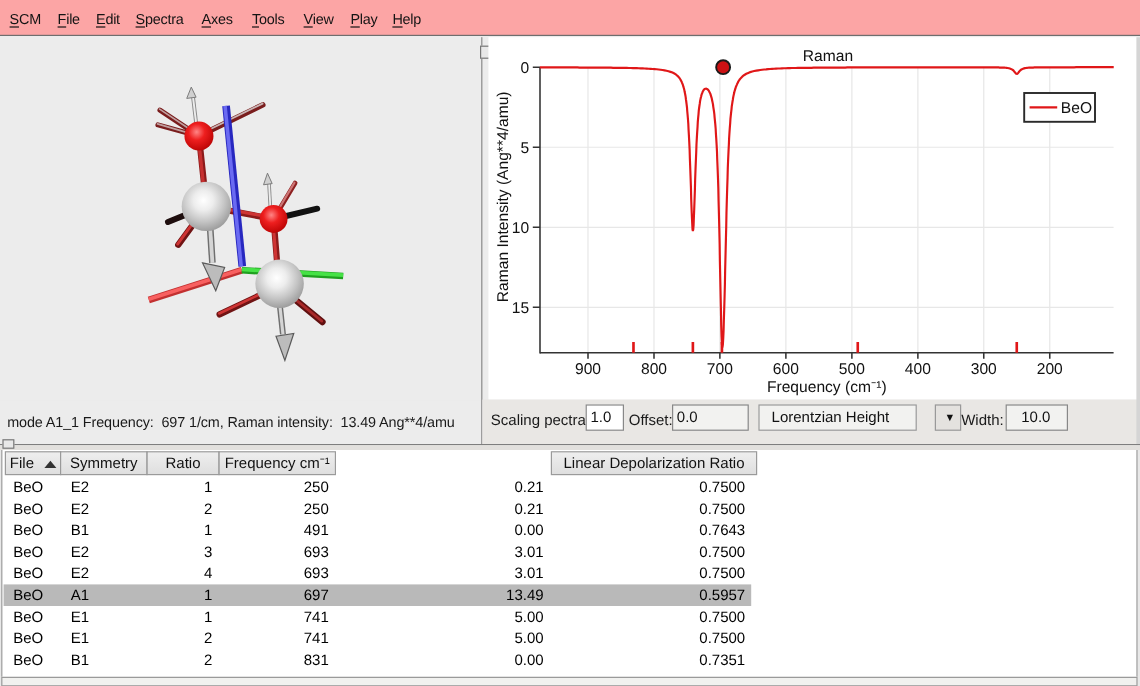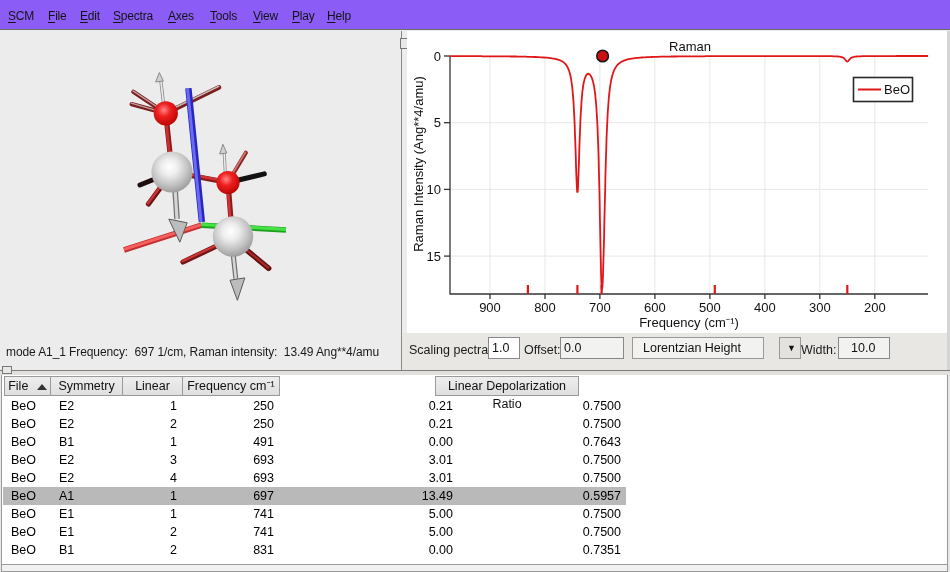--- a/index.html
+++ b/index.html
@@ -1,16 +1,16 @@
 <!DOCTYPE html>
 <html><head><meta charset="utf-8"><style>
 * { margin:0; padding:0; box-sizing:border-box; }
 html,body { width:950px; height:572px; overflow:hidden; font-family:"Liberation Sans",sans-serif; background:#ececec; }
 .abs { position:absolute; }
-#menubar { left:0; top:0; width:950px; height:30px; background:#8b5cf6; border-bottom:1px solid #6e6e6e; }
+#menubar { left:0; top:0; width:950px; height:30px; background:#fca5a5; border-bottom:1px solid #6e6e6e; }
 .mi { position:absolute; top:9px; font-size:12px; letter-spacing:-0.2px; color:#141414; }
 .mi u { text-decoration:underline; text-underline-offset:2px; }
 #view3d { left:0; top:31px; width:401px; height:303px; background:#ececec; }
 #status { left:0; top:334px; width:401px; height:37px; background:#ececec; font-size:12px; letter-spacing:-0.1px; color:#1a1a1a; line-height:37px; padding-left:6px; white-space:pre; }
 #vsash { left:401px; top:31px; width:6px; height:340px; background:#ececec; border-left:1px solid #8a8a8a; }
 #vhandle { left:400px; top:38px; width:10px; height:11px; background:#e8e8e8; border:1px solid #777; }
 #chart { left:407px; top:31px; width:543px; height:302px; background:#ffffff; }
 #controls { left:402px; top:333px; width:548px; height:38px; background:#e9e7e4; font-size:12.5px; color:#1a1a1a; }
 #controls .lbl { position:absolute; top:10px; }
 .inp { position:absolute; top:4px; height:22px; border:1px solid #888; background:#fff; font-size:12.5px; line-height:21px; padding-left:3px; color:#111; }
@@ -171,23 +171,23 @@
 
 <div class="abs" style="left:947px;top:31px;width:3px;height:340px;background:#d5d5d5;"></div>
 <div class="abs" id="hline"></div>
 <div class="abs" id="hsash"></div>
 <div class="abs" id="hhandle"></div>
 
 <div class="abs" id="tablewrap">
 <div id="tbl">
 <div class="hc" style="left:2px;width:47px;">File <span class="arr"></span></div>
 <div class="hc" style="left:48px;width:73px;">Symmetry</div>
-<div class="hc" style="left:120px;width:61px;">Linear</div>
+<div class="hc" style="left:120px;width:61px;">Ratio</div>
 <div class="hc" style="left:180px;width:98px;">Frequency cm⁻¹</div>
-<div class="hc" style="left:433px;width:144px;">Linear Depolarization Ratio</div>
+<div class="hc" style="left:457px;width:172px;">Linear Depolarization Ratio</div>
 <div class="row" style="left:1px;top:22px;">
 <span class="c" style="left:8px">BeO</span>
 <span class="c" style="left:56px">E2</span>
 <span class="c r" style="left:104px;width:70px">1</span>
 <span class="c r" style="left:181px;width:90px">250</span>
 <span class="c r" style="left:330px;width:120px">0.21</span>
 <span class="c r" style="left:498px;width:120px">0.7500</span>
 </div>
 <div class="row" style="left:1px;top:40px;">
 <span class="c" style="left:8px">BeO</span>

